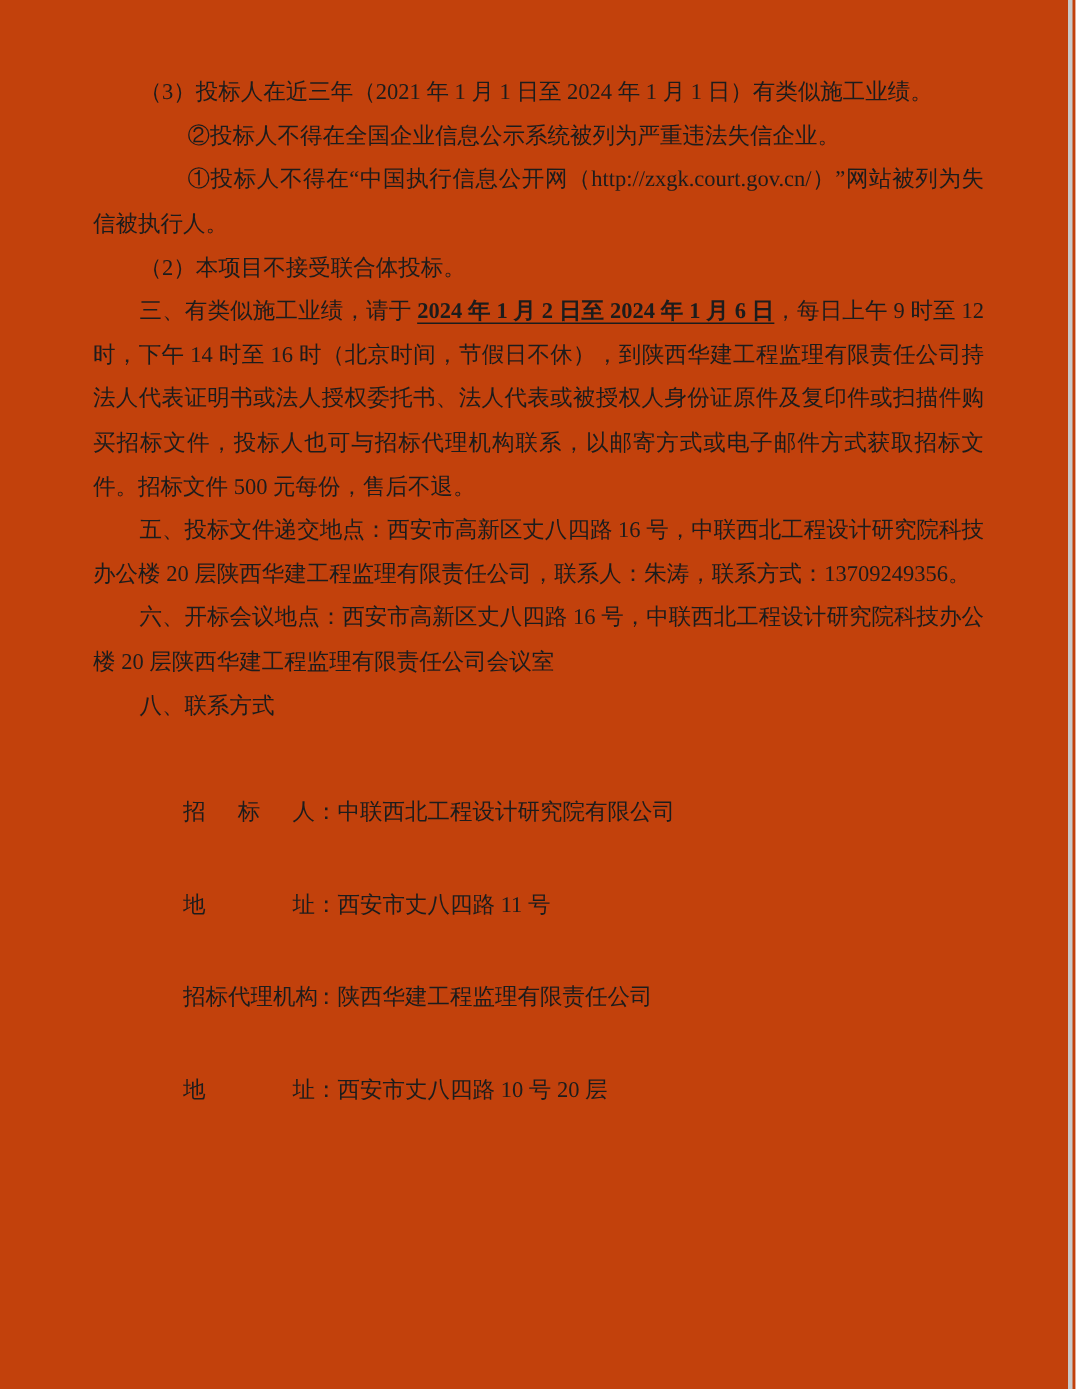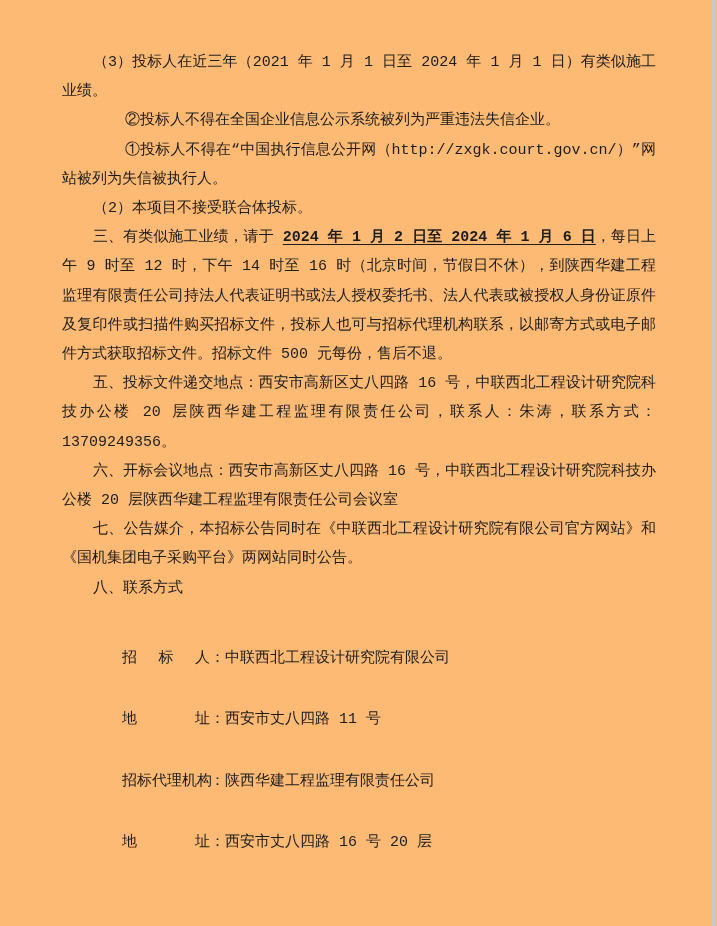--- a/index.html
+++ b/index.html
@@ -4,23 +4,23 @@
 <style>
   html, body {
     margin: 0;
     padding: 0;
     background: #ffffff;
   }
   .page {
     position: relative;
     width: 717px;
     height: 926px;
-    background: #fdba74;
+    background: #c2410c;
     overflow: hidden;
-    font-family: Liberation Mono, monospace;
+    font-family: Liberation Serif, serif;
     color: #1c1c1c;
   }
   .content {
     position: absolute;
     left: 62px;
     top: 48px;
     width: 594px;
     font-size: 15px;
     line-height: 29.2px;
     text-align: justify;
@@ -67,24 +67,23 @@
 <div class="page">
   <div class="content">
     <div id="paragraphs">
         <p class="para indent-2"><span class="run">（3）投标人在近三年（2021 年 1 月 1 日至 2024 年 1 月 1 日）有类似施工业绩。</span></p>
         <p class="para indent-4"><span class="run">②投标人不得在全国企业信息公示系统被列为严重违法失信企业。</span></p>
         <p class="para indent-4"><span class="run">①投标人不得在“中国执行信息公开网（http://zxgk.court.gov.cn/）”网站被列为失信被执行人。</span></p>
         <p class="para indent-2"><span class="run">（2）本项目不接受联合体投标。</span></p>
         <p class="para indent-2"><span class="run">三、有类似施工业绩，请于 </span><span class="run-em">2024 年 1 月 2 日至 2024 年 1 月 6 日</span><span class="run">，每日上午 9 时至 12 时，下午 14 时至 16 时（北京时间，节假日不休），到陕西华建工程监理有限责任公司持法人代表证明书或法人授权委托书、法人代表或被授权人身份证原件及复印件或扫描件购买招标文件，投标人也可与招标代理机构联系，以邮寄方式或电子邮件方式获取招标文件。招标文件 500 元每份，售后不退。</span></p>
         <p class="para indent-2"><span class="run">五、投标文件递交地点：西安市高新区丈八四路 16 号，中联西北工程设计研究院科技办公楼 20 层陕西华建工程监理有限责任公司，联系人：朱涛，联系方式：13709249356。</span></p>
         <p class="para indent-2"><span class="run">六、开标会议地点：西安市高新区丈八四路 16 号，中联西北工程设计研究院科技办公楼 20 层陕西华建工程监理有限责任公司会议室</span></p>
-        <p class="para indent-2"><span class="run">七、公告媒介，本招标公告同时在《中联西北工程设计研究院有限公司官方网站》和《国机集团电子采购平台》两网站同时公告。</span></p>
         <p class="para indent-2"><span class="run">八、联系方式</span></p>
       </div>
     <div id="contacts" class="contacts">
         <div class="contact-row"><span class="contact-label">招标人</span><span>：</span><span>中联西北工程设计研究院有限公司</span></div>
         <div class="contact-row"><span class="contact-label">地址</span><span>：</span><span>西安市丈八四路 11 号</span></div>
         <div class="contact-row"><span class="contact-label">招标代理机构</span><span>：</span><span>陕西华建工程监理有限责任公司</span></div>
-        <div class="contact-row"><span class="contact-label">地址</span><span>：</span><span>西安市丈八四路 16 号 20 层</span></div>
+        <div class="contact-row"><span class="contact-label">地址</span><span>：</span><span>西安市丈八四路 10 号 20 层</span></div>
       </div>
   </div>
   <div class="edge-line"></div>
 </div>
 
 </body></html>

